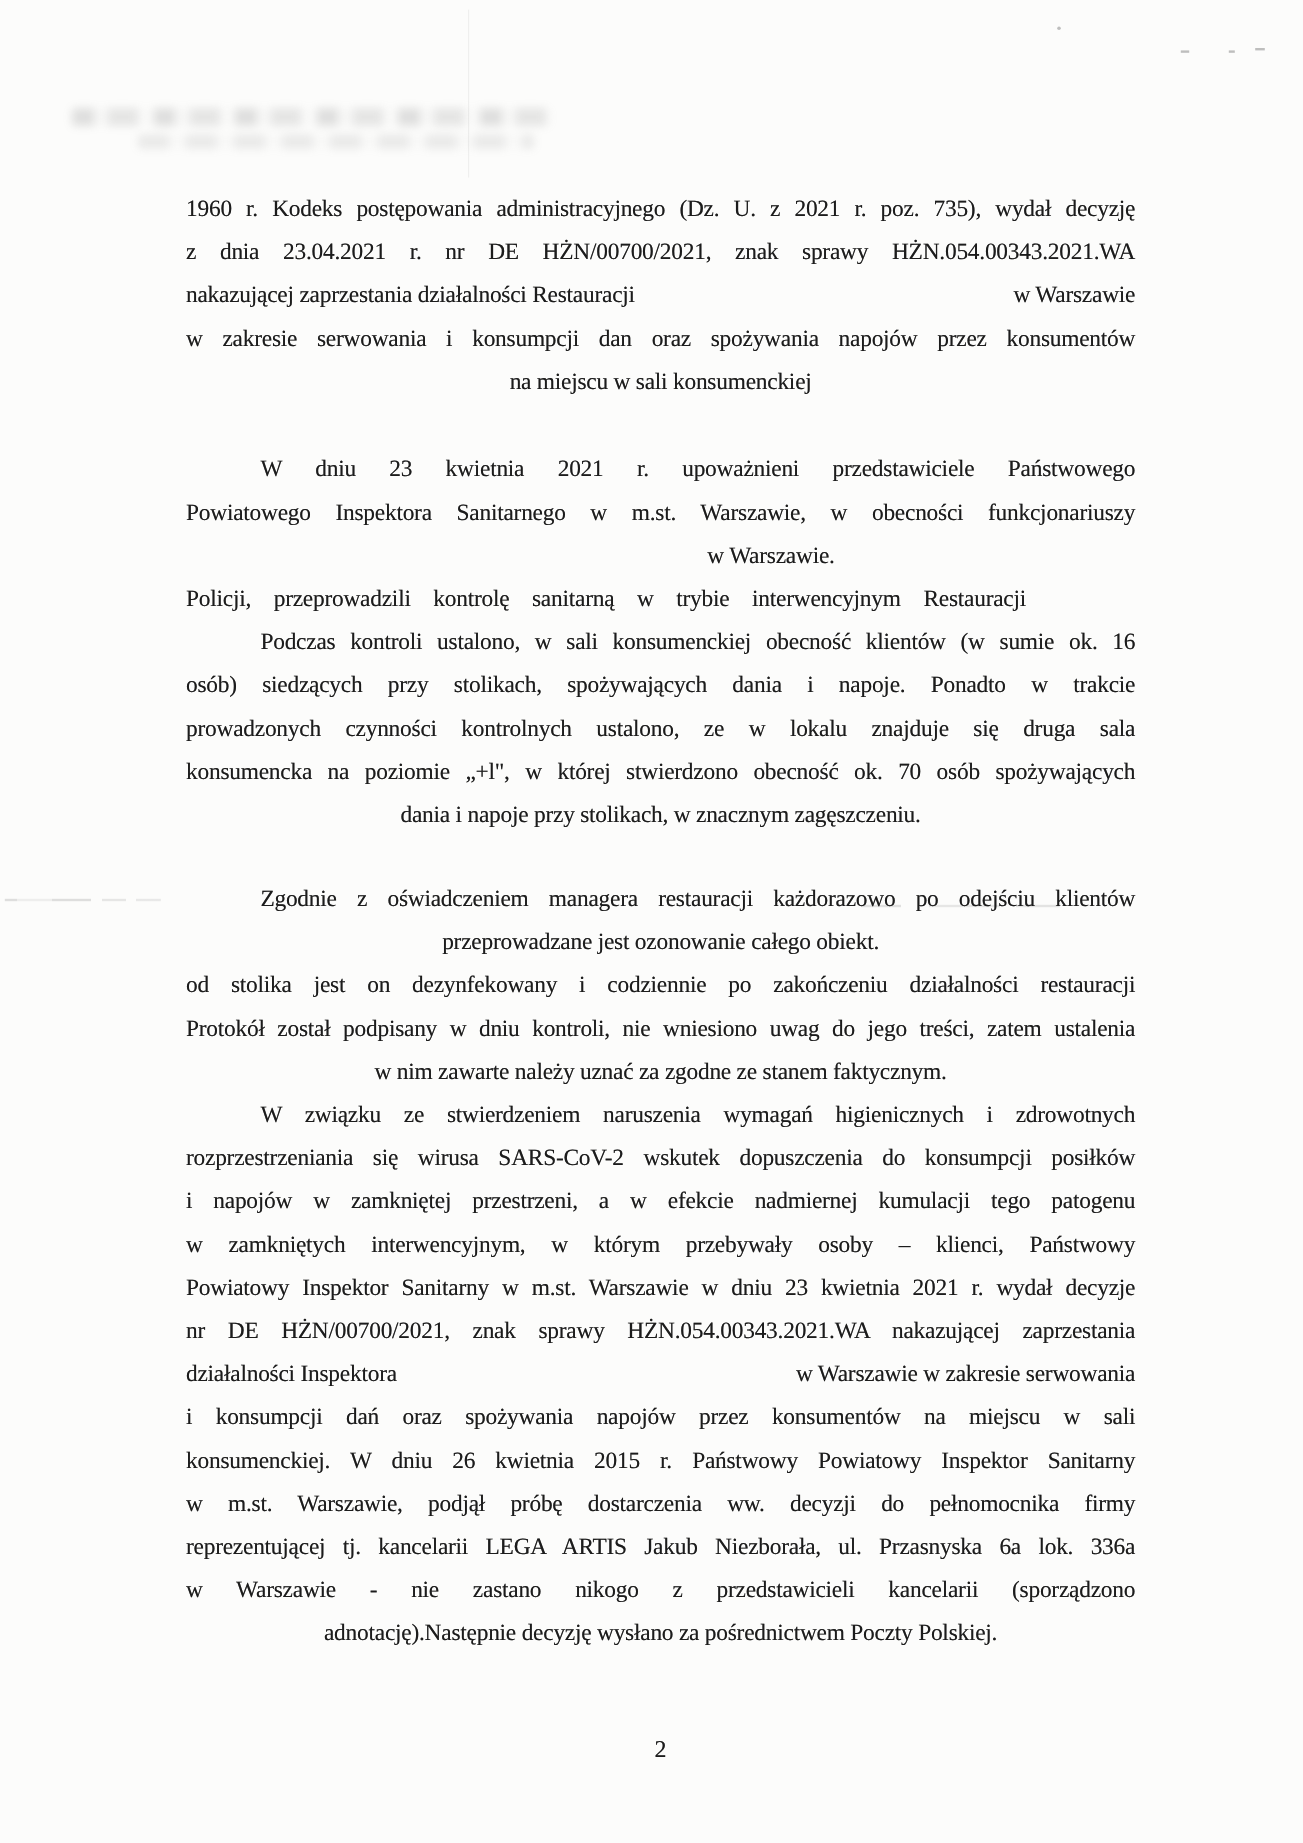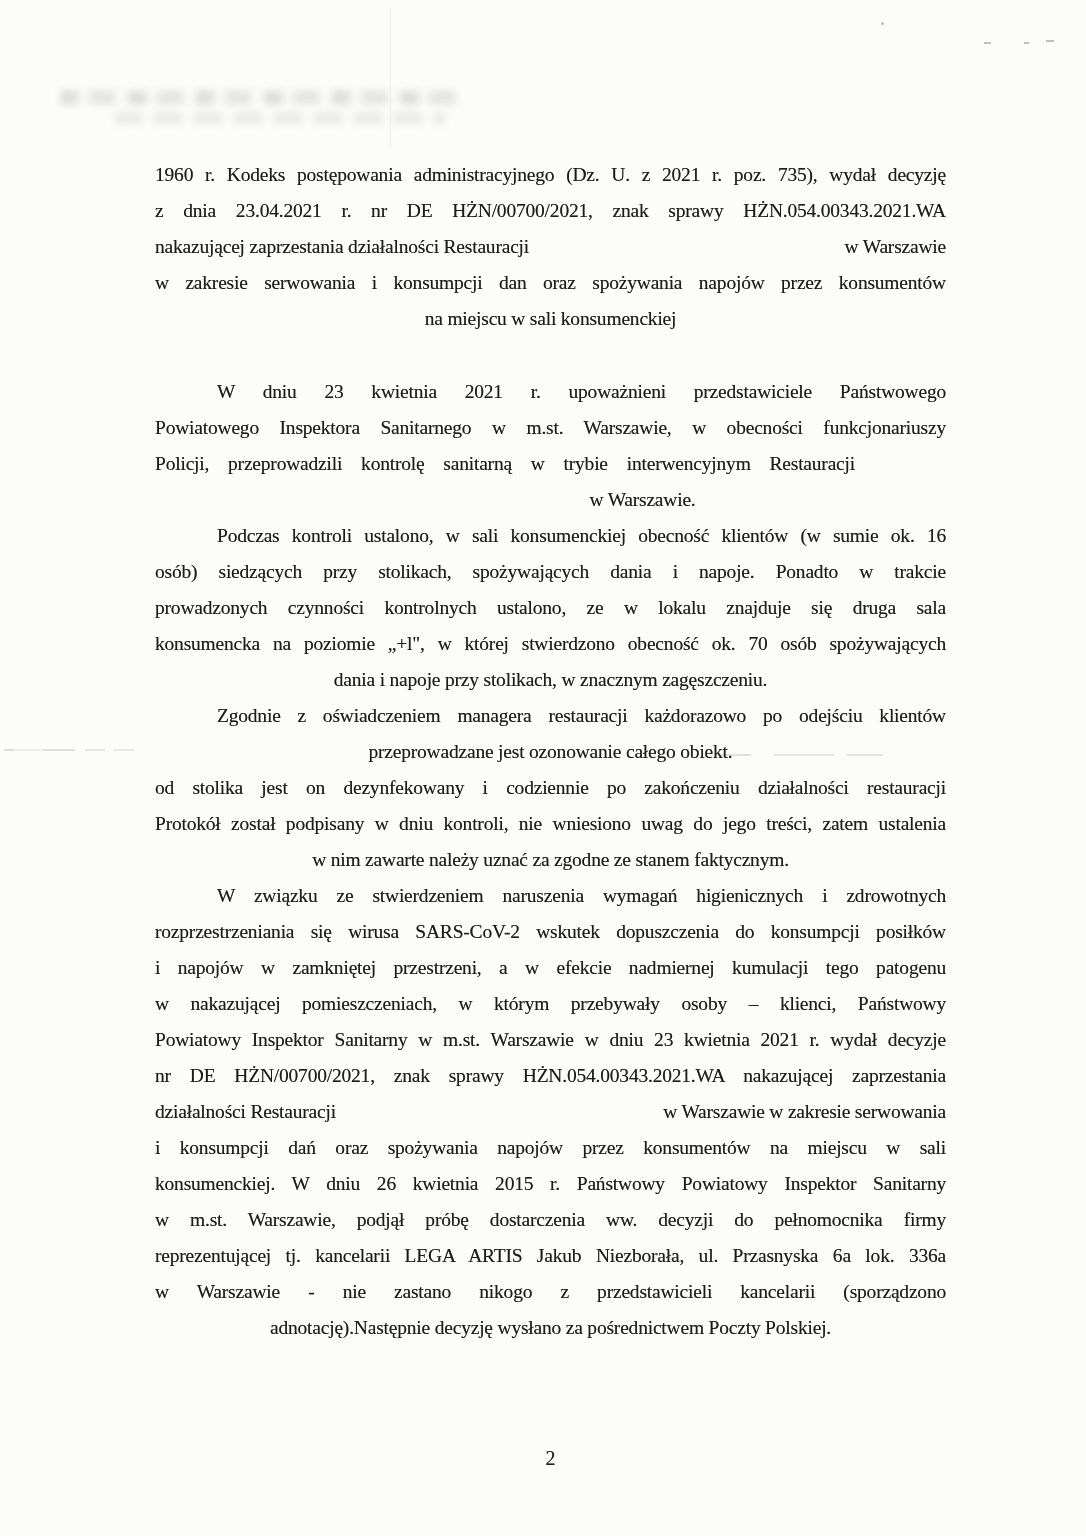--- a/index.html
+++ b/index.html
@@ -95,40 +95,40 @@
       <div class="line justify">1960 r. Kodeks postępowania administracyjnego (Dz. U. z 2021 r. poz. 735), wydał decyzję</div>
       <div class="line justify">z dnia 23.04.2021 r. nr DE HŻN/00700/2021, znak sprawy HŻN.054.00343.2021.WA</div>
       <div class="line split">
         <span>nakazującej zaprzestania działalności Restauracji</span>
         <span>w Warszawie</span>
       </div>
       <div class="line justify">w zakresie serwowania i konsumpcji dan oraz spożywania napojów przez konsumentów</div>
       <div class="line left">na miejscu w sali konsumenckiej</div>
       <div class="line justify" style="text-indent: 62px; margin-top: 37px;">W dniu 23 kwietnia 2021 r. upoważnieni przedstawiciele Państwowego</div>
       <div class="line justify">Powiatowego Inspektora Sanitarnego w m.st. Warszawie, w obecności funkcjonariuszy</div>
+      <div class="line left" style="padding-left: 184px;">w Warszawie.</div>
       <div class="line justify" style="padding-right: 91px;">Policji, przeprowadzili kontrolę sanitarną w trybie interwencyjnym Restauracji</div>
-      <div class="line left" style="padding-left: 184px;">w Warszawie.</div>
       <div class="line justify" style="text-indent: 62px;">Podczas kontroli ustalono, w sali konsumenckiej obecność klientów (w sumie ok. 16</div>
       <div class="line justify">osób) siedzących przy stolikach, spożywających dania i napoje. Ponadto w trakcie</div>
       <div class="line justify">prowadzonych czynności kontrolnych ustalono, ze w lokalu znajduje się druga sala</div>
       <div class="line justify">konsumencka na poziomie „+l", w której stwierdzono obecność ok. 70 osób spożywających</div>
       <div class="line left">dania i napoje przy stolikach, w znacznym zagęszczeniu.</div>
-      <div class="line justify" style="text-indent: 62px;">Zgodnie z oświadczeniem managera restauracji każdorazowo po odejściu klientów</div>
+      <div class="line justify" style="text-indent: 62px; margin-top: 34px;">Zgodnie z oświadczeniem managera restauracji każdorazowo po odejściu klientów</div>
       <div class="line left">przeprowadzane jest ozonowanie całego obiekt.</div>
       <div class="line justify">od stolika jest on dezynfekowany i codziennie po zakończeniu działalności restauracji</div>
       <div class="line justify">Protokół został podpisany w dniu kontroli, nie wniesiono uwag do jego treści, zatem ustalenia</div>
       <div class="line left">w nim zawarte należy uznać za zgodne ze stanem faktycznym.</div>
       <div class="line justify" style="text-indent: 62px;">W związku ze stwierdzeniem naruszenia wymagań higienicznych i zdrowotnych</div>
       <div class="line justify">rozprzestrzeniania się wirusa SARS-CoV-2 wskutek dopuszczenia do konsumpcji posiłków</div>
       <div class="line justify">i napojów w zamkniętej przestrzeni, a w efekcie nadmiernej kumulacji tego patogenu</div>
-      <div class="line justify">w nakazującej pomieszczeniach, w którym przebywały osoby – klienci, Państwowy</div>
+      <div class="line justify">w zamkniętych interwencyjnym, w którym przebywały osoby – klienci, Państwowy</div>
       <div class="line justify">Powiatowy Inspektor Sanitarny w m.st. Warszawie w dniu 23 kwietnia 2021 r. wydał decyzje</div>
       <div class="line justify">nr DE HŻN/00700/2021, znak sprawy HŻN.054.00343.2021.WA nakazującej zaprzestania</div>
       <div class="line split">
-        <span>działalności Restauracji</span>
+        <span>działalności Inspektora</span>
         <span>w Warszawie w zakresie serwowania</span>
       </div>
       <div class="line justify">i konsumpcji dań oraz spożywania napojów przez konsumentów na miejscu w sali</div>
       <div class="line justify">konsumenckiej.  W dniu 26 kwietnia 2015 r. Państwowy Powiatowy Inspektor Sanitarny</div>
       <div class="line justify">w m.st. Warszawie, podjął próbę dostarczenia ww. decyzji do pełnomocnika firmy</div>
       <div class="line justify">reprezentującej tj.  kancelarii LEGA ARTIS Jakub Niezborała, ul. Przasnyska 6a lok. 336a</div>
       <div class="line justify">w Warszawie - nie zastano nikogo z przedstawicieli kancelarii (sporządzono</div>
       <div class="line left">adnotację).Następnie decyzję wysłano za pośrednictwem Poczty Polskiej.</div>
     </main>
 

